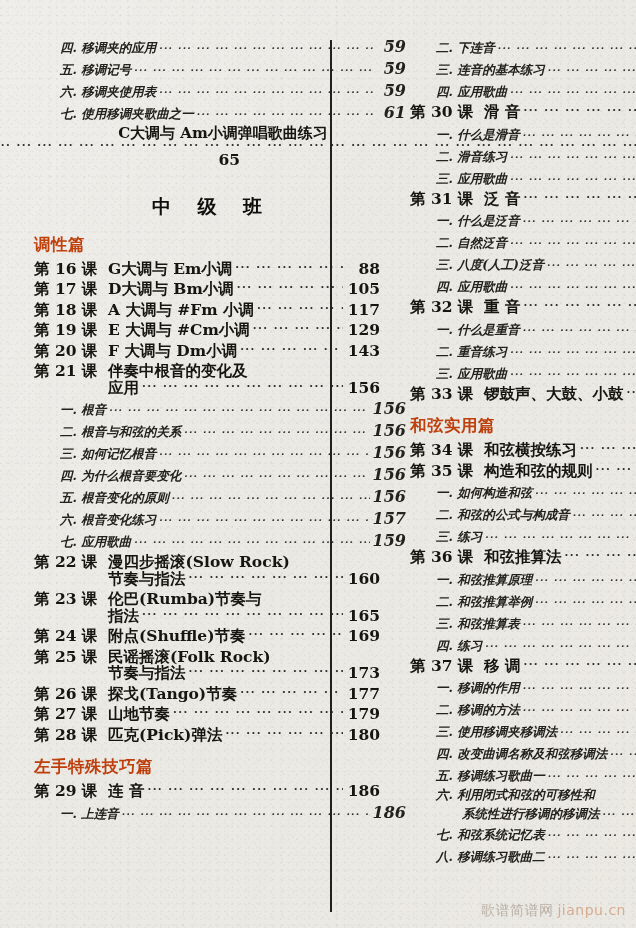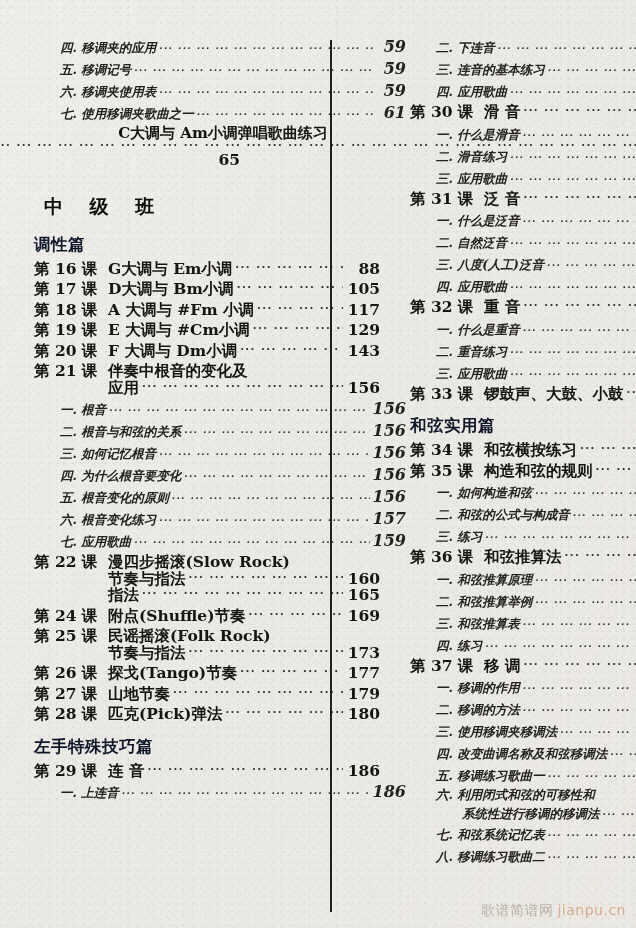--- a/index.html
+++ b/index.html
@@ -107,26 +107,27 @@
     margin-top: 6px;
     padding-left: 26px;
   }
   .sub .pg { min-width: 28px; font-size: 16px; }
   .sub .dots { font-size: 10px; letter-spacing: 1.2px; }
   .sub.indent2 { padding-left: 52px; }
 
   
   .section-title {
     font-weight: 700;
-    color: #0f172a;
+    color: #c2410c;
     font-size: 16.5px;
     letter-spacing: .5px;
     margin: 14px 0 2px 0;
   }
   .banner {
+    text-align: center;
     font-weight: 700;
     font-size: 19px;
     letter-spacing: 10px;
     color: #0e0e0c;
     margin: 26px 0 14px 0;
     padding-left: 10px;
   }
 
   
   .spacer-sm { height: 9px; }
@@ -265,20 +266,25 @@
           <span class="num">第 22 课</span>
           <span class="ttl">漫四步摇滚(Slow Rock)</span>
           <span style="flex: 1 1 auto;"></span>
         </div>
         <div class="row lesson cont">
           <span class="num"></span>
           <span class="ttl">节奏与指法</span>
           <span class="dots">··· ··· ··· ··· ··· ··· ··· ··· ··· ··· ··· ··· ··· ··· ··· ··· ··· ··· ··· ··· ··· ··· ··· ··· ··· ··· ··· ··· ··· ··· ··· ··· ··· ··· ··· ··· ··· ··· ··· ··· </span>
           <span class="pg">160</span>
         </div>
+        <div class="row lesson">
+          <span class="num">第 23 课</span>
+          <span class="ttl">伦巴(Rumba)节奏与</span>
+          <span style="flex: 1 1 auto;"></span>
+        </div>
         <div class="row lesson cont">
           <span class="num"></span>
           <span class="ttl">指法</span>
           <span class="dots">··· ··· ··· ··· ··· ··· ··· ··· ··· ··· ··· ··· ··· ··· ··· ··· ··· ··· ··· ··· ··· ··· ··· ··· ··· ··· ··· ··· ··· ··· ··· ··· ··· ··· ··· ··· ··· ··· ··· ··· </span>
           <span class="pg">165</span>
         </div>
         <div class="row lesson">
           <span class="num">第 24 课</span>
           <span class="ttl">附点(Shuffle)节奏</span>
           <span class="dots">··· ··· ··· ··· ··· ··· ··· ··· ··· ··· ··· ··· ··· ··· ··· ··· ··· ··· ··· ··· ··· ··· ··· ··· ··· ··· ··· ··· ··· ··· ··· ··· ··· ··· ··· ··· ··· ··· ··· ··· </span>

